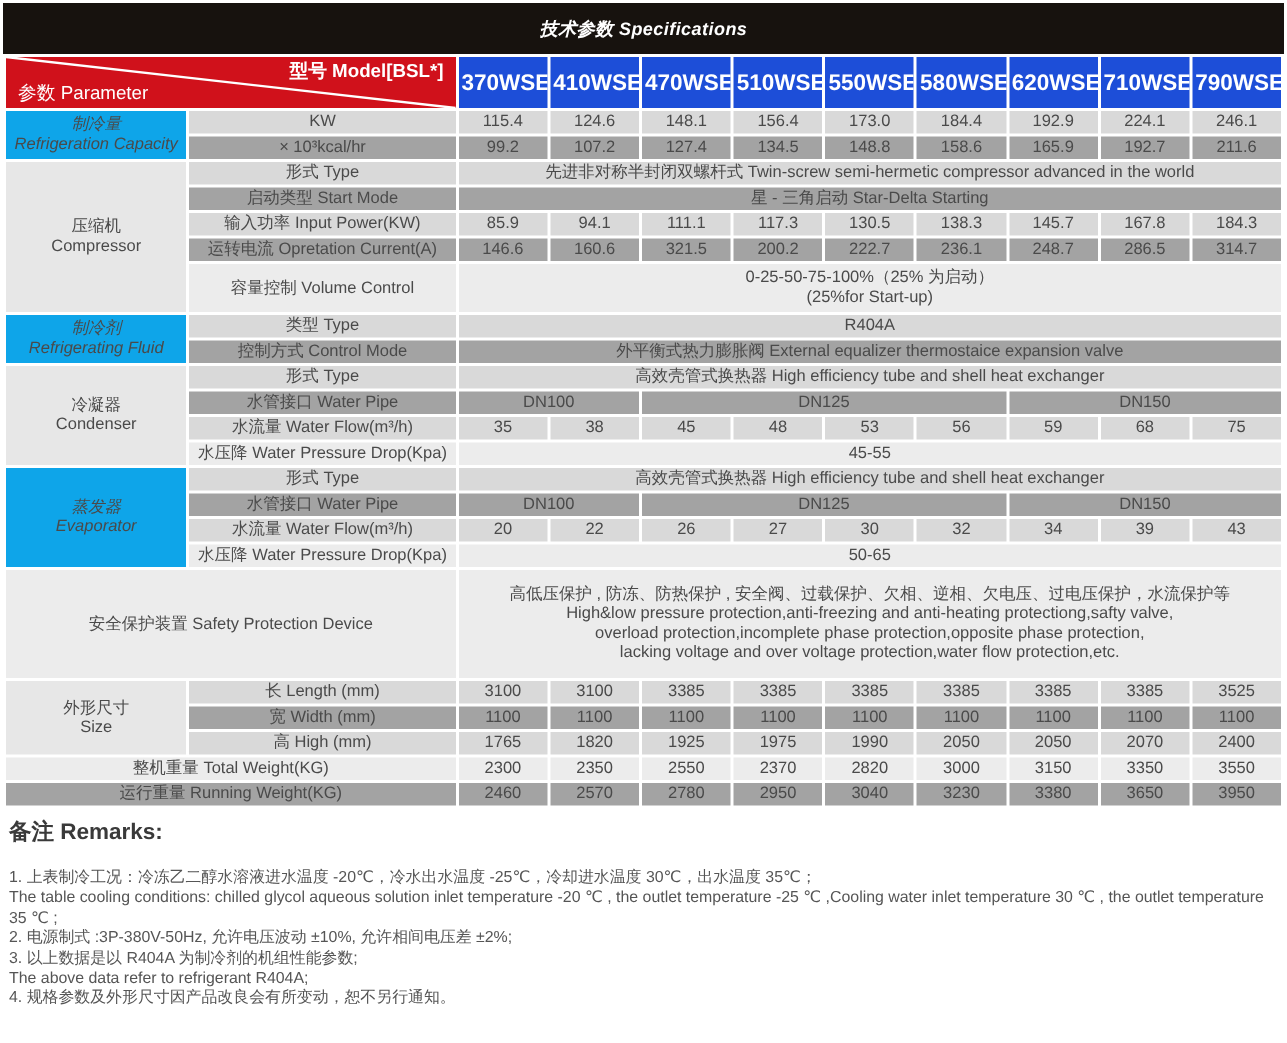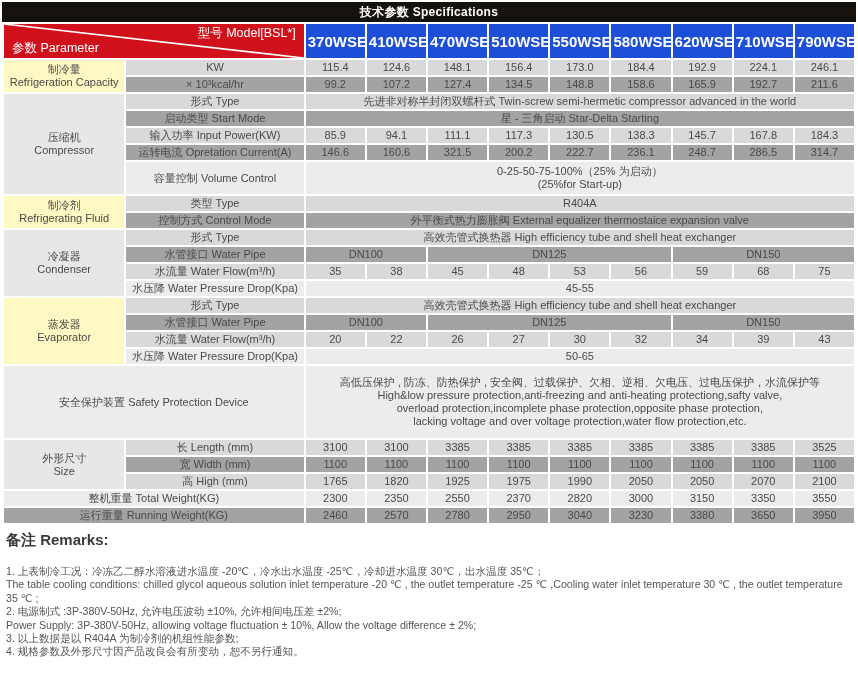--- a/index.html
+++ b/index.html
@@ -1,36 +1,36 @@
 <!DOCTYPE html>
 <html><head>
 <meta charset="utf-8">
 <style>
   * { margin:0; padding:0; box-sizing:border-box; }
   html,body { width:858px; background:#fff; font-family:"Liberation Sans","DejaVu Sans",sans-serif; color:#4a4a4a; }
   .page { width:858px; height:695px; overflow:hidden; background:#fff; padding:2px; }
 
-  .titlebar { height:20px; background:#17120e; color:#fff; font-size:12px; font-weight:bold;
-              display:flex; align-items:center; justify-content:center; letter-spacing:.3px; }
+  .titlebar { height:34px; background:#17120e; color:#fff; font-size:12px; font-weight:bold;
+              display:flex; align-items:center; justify-content:center; letter-spacing:.3px;font-style:italic; }
 
   table.spec { width:854px; table-layout:fixed; border-collapse:separate; border-spacing:2px; margin-top:0; }
   td { font-size:11px; line-height:13px; text-align:center; vertical-align:middle; padding:1px 2px; overflow:hidden; }
 
   
   .hd-red { background:#d0111b; position:relative; height:34px; }
   .hd-red .pl { position:absolute; left:8px; bottom:3px; color:#fff; font-weight:normal; font-size:12.5px; }
-  .hd-red .ml { position:absolute; right:8px; top:3px; color:#fff; font-weight:normal; font-size:12.5px; }
+  .hd-red .ml { position:absolute; right:8px; top:3px; color:#fff; font-weight:bold; font-size:12.5px; }
   .hd-red svg { position:absolute; inset:0; width:100%; height:100%; }
   .hd-model { background:#1d4ed8; color:#fff; font-weight:bold; font-size:15px; }
 
   
   .g1 { background:#d9d9d9; }
   .g2 { background:#a3a3a3; }
   .lt { background:#ececec; }
-  .la { background:#fef9c3; }  
+  .la { background:#0ea5e9;font-style:italic; }  
   .lb { background:#e7e7e7; }  
 
   .sec { line-height:13px; }
   .volcell { line-height:13px; }
   .safety-td { padding:10px 4px; line-height:13px; }
   .tall2 { height:32px; }
 
   .remarks { padding:4px 4px 0 4px; }
   .remarks h3 { font-size:15px; color:#3a3a3a; margin:2px 0 15px 0; font-weight:bold; }
   .remarks p { font-size:10.6px; line-height:13.4px; color:#555; }
@@ -268,21 +268,21 @@
     <tr>
       <td class="g1">高 High (mm)</td>
       <td class="g1">1765</td>
       <td class="g1">1820</td>
       <td class="g1">1925</td>
       <td class="g1">1975</td>
       <td class="g1">1990</td>
       <td class="g1">2050</td>
       <td class="g1">2050</td>
       <td class="g1">2070</td>
-      <td class="g1">2100</td>
+      <td class="g1">2400</td>
     </tr>
 
     <tr>
       <td colspan="2" class="lt">整机重量 Total Weight(KG)</td>
       <td class="lt">2300</td>
       <td class="lt">2350</td>
       <td class="lt">2550</td>
       <td class="lt">2370</td>
       <td class="lt">2820</td>
       <td class="lt">3000</td>
@@ -303,18 +303,18 @@
       <td class="g2">3950</td>
     </tr>
   </tbody>
     </table>
 
   <div class="remarks">
     <h3>备注 Remarks:</h3>
     <p>1. 上表制冷工况：冷冻乙二醇水溶液进水温度 -20℃，冷水出水温度 -25℃，冷却进水温度 30℃，出水温度 35℃；</p>
     <p>The table cooling conditions: chilled glycol aqueous solution inlet temperature -20 ℃ , the outlet temperature -25 ℃ ,Cooling water inlet temperature 30 ℃ , the outlet temperature 35 ℃ ;</p>
     <p>2. 电源制式 :3P-380V-50Hz, 允许电压波动 ±10%, 允许相间电压差 ±2%;</p>
-    <p>Power Supply: 3P-380V-50Hz, allowing voltage fluctuation ± 10%, Allow the voltage difference ± 2%;</p>
     <p>3. 以上数据是以 R404A 为制冷剂的机组性能参数;</p>
+    <p>The above data refer to refrigerant R404A;</p>
     <p>4. 规格参数及外形尺寸因产品改良会有所变动，恕不另行通知。</p>
   </div>
 
 </div>
 
 </body></html>

